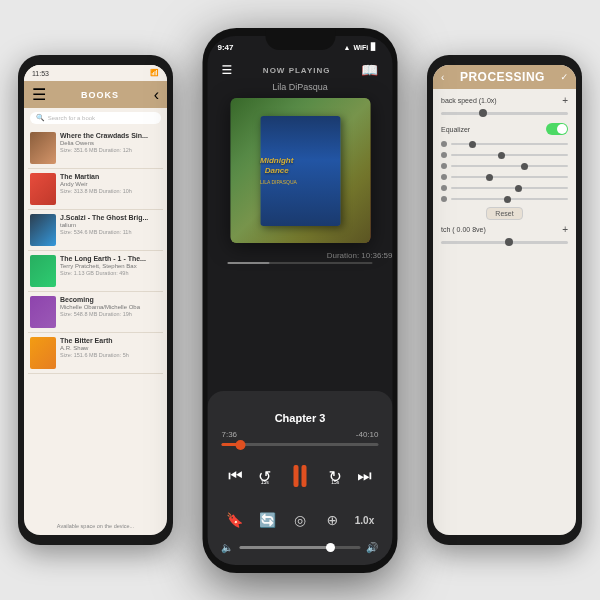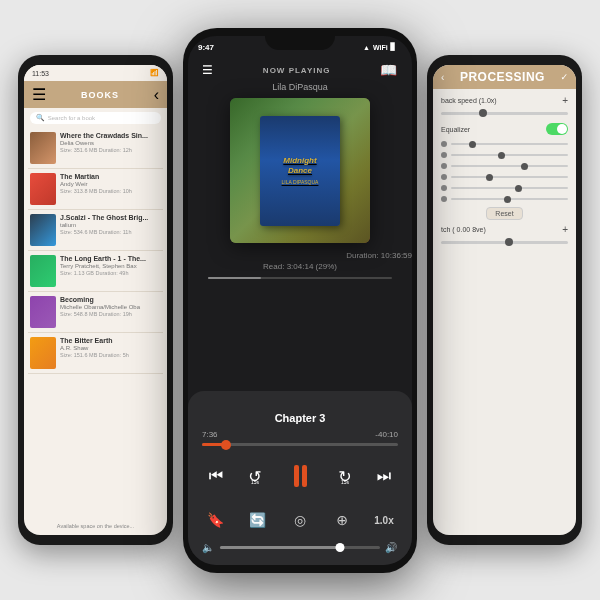--- a/index.html
+++ b/index.html
@@ -187,21 +187,21 @@
       display: block;
     }
     .plus-minus { font-size: 10px; color: #555; }
 
     
     .phone-center {
       position: absolute;
       left: 50%;
       top: 28px;
       transform: translateX(-50%);
-      width: 234px;
+      width: 195px;
       height: 545px;
       background: #111;
       border-radius: 34px;
       box-shadow: 0 12px 50px rgba(0,0,0,0.6);
       z-index: 10;
     }
     .phone-center-notch {
       position: absolute;
       top: 0; left: 50%;
       transform: translateX(-50%);
@@ -276,24 +276,23 @@
       justify-content: center;
     }
     .book-on-cover {
       width: 80px;
       height: 110px;
       background: linear-gradient(180deg, #1a3a6e 0%, #2255a4 40%, #1a3a6e 100%);
       border-radius: 3px;
       box-shadow: 2px 2px 8px rgba(0,0,0,0.5);
       display: flex;
       flex-direction: column;
-      align-items: center;
+      align-items: flex-start;
       justify-content: center;
       position: relative;
-      text-decoration: underline;
     }
     .book-cover-text {
       font-size: 8px;
       font-weight: 700;
       color: #d4af37;
       text-align: center;
       font-style: italic;
       line-height: 1.2;
       text-shadow: 0 1px 2px rgba(0,0,0,0.5);
     }
@@ -643,21 +642,20 @@
           <div style="position:absolute;inset:0;background:linear-gradient(135deg, #3a6b2a 0%, #5a8a48 25%, #7a9a50 50%, #6b7830 75%, #4a5520 100%);opacity:0.8;"></div>
 
           <div class="book-on-cover">
             <div class="book-cover-text">Midnight<br>Dance</div>
             <div class="book-cover-author">LILA DIPASQUA</div>
           </div>
         </div>
       </div>
 
       <div class="duration-info">Duration: 10:36:59</div>
-      <div class="read-info">Read: 3:04:14 (29%)</div>
 
       <div class="progress-thin">
         <div class="progress-thin-fill"></div>
       </div>
 
       <div class="player-panel">
         <div class="chapter-label">Chapter 3</div>
         <div class="time-row">
           <span>7:36</span>
           <span>-40:10</span>

